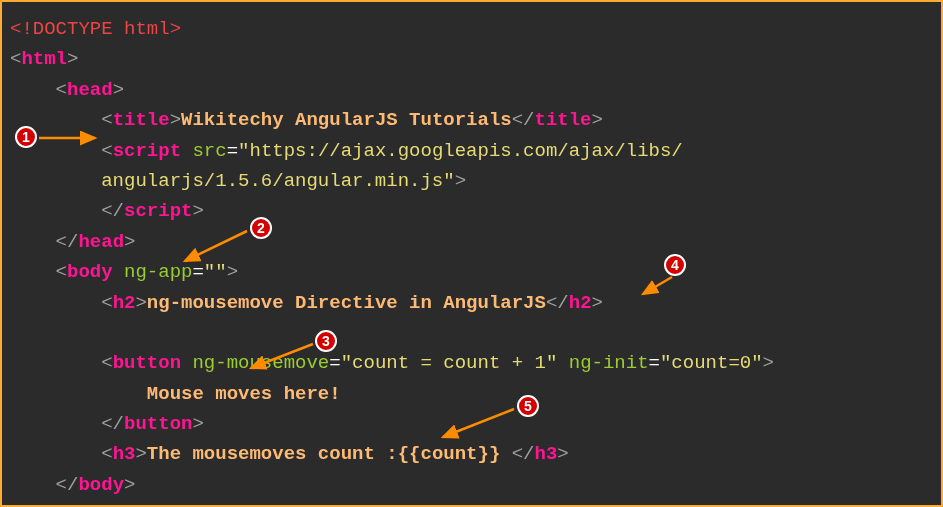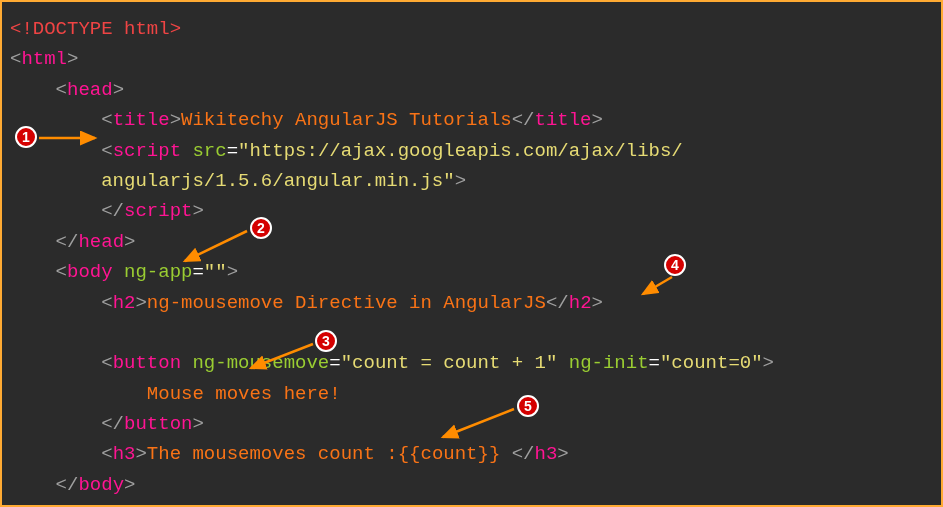--- a/index.html
+++ b/index.html
@@ -21,25 +21,25 @@
     overflow: hidden;
     background: #2b2b2b;
   }
   pre {
     margin: 0;
     white-space: pre;
     font-family: inherit;
   }
   .tag-bracket { color: #a0a0a0; }
   .doctype { color: #ef4444; }
-  .tag-name { color: #ff1493; }
+  .tag-name { color: #ff1493; font-weight: bold; }
   .attr-name { color: #9acd32; }
   .attr-eq { color: #ffffff; }
   .attr-value { color: #e6db74; }
-  .plain { color: #f97316; }
+  .plain { color: #fdba74; font-weight: bold; }
   .circle {
     position: absolute;
     width: 22px;
     height: 22px;
     background: #d40000;
     border: 2px solid #ffffff;
     border-radius: 50%;
     color: #ffffff;
     font-weight: bold;
     font-size: 14px;

